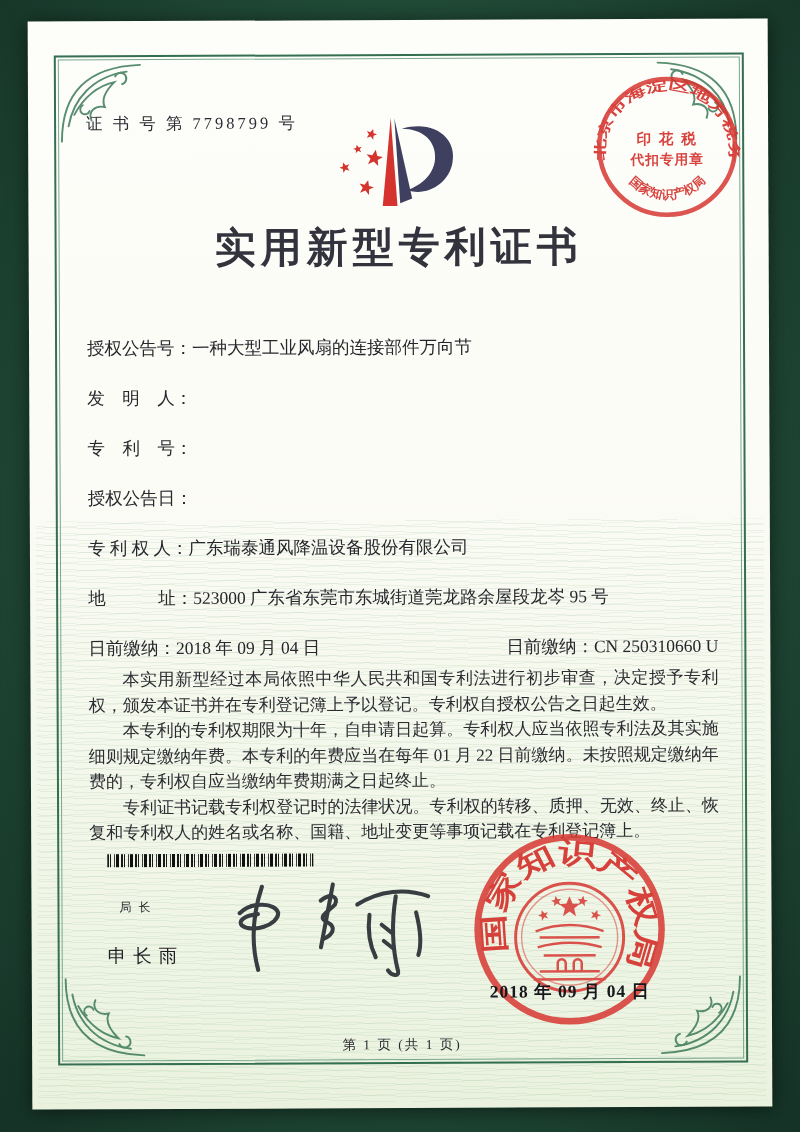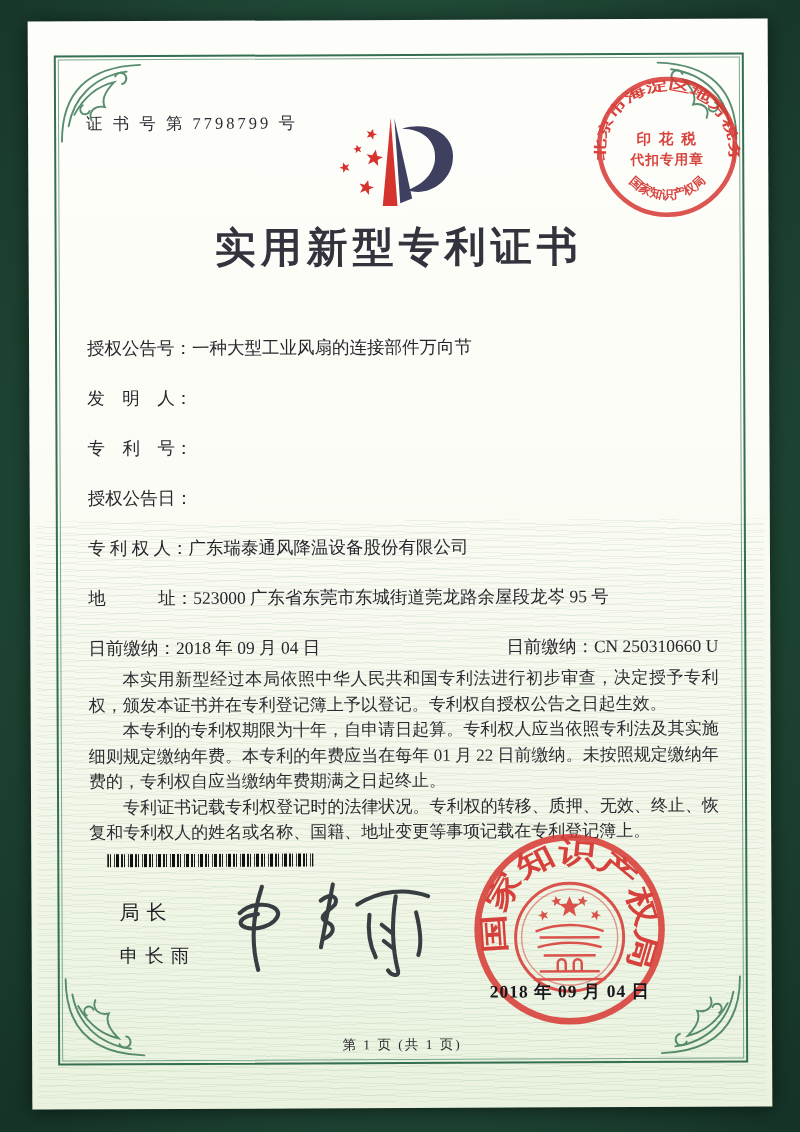--- a/index.html
+++ b/index.html
@@ -29,22 +29,22 @@
   .row{display:flex;font-size:17.5px;line-height:26px;margin-bottom:24px;white-space:pre;}
   .row .val{white-space:pre;}
   .row.split{justify-content:space-between;}
   .pair{display:flex;white-space:pre;}
   .paras{position:absolute;left:58px;right:52px;top:646px;font-size:17px;line-height:25.5px;
     text-align:justify;color:#2c2c32;}
   .paras p{margin:0;text-indent:2em;}
   .barcode{position:absolute;left:76px;top:833px;width:206px;height:13px;
     background:repeating-linear-gradient(90deg,#1a1a1a 0 2px,transparent 2px 3px,#1a1a1a 3px 4px,
       transparent 4px 7px,#3a3a3a 7px 8px,transparent 8px 9px,#101010 9px 12px,transparent 12px 14px);}
-  .director-label{position:absolute;left:88px;top:878px;font-size:20px;letter-spacing:7px;color:#1f1f24;}
-  .director-name{position:absolute;left:88px;top:922px;font-size:18.5px;letter-spacing:7px;color:#1f1f24;}
+  .director-label{position:absolute;left:88px;top:878px;font-size:12px;letter-spacing:7px;color:#1f1f24;}
+  .director-name{position:absolute;left:76px;top:922px;font-size:18.5px;letter-spacing:7px;color:#1f1f24;}
   .signature{position:absolute;left:196px;top:856px;width:218px;height:102px;}
   .office-seal{position:absolute;left:438px;top:810px;width:200px;height:200px;opacity:.93;}
   .seal-date{position:absolute;left:438px;top:960px;width:200px;text-align:center;
     font-size:17.5px;font-weight:600;letter-spacing:1px;color:#17171c;white-space:pre;}
   .footer{position:absolute;left:0;bottom:54px;width:100%;text-align:center;
     font-size:13.5px;letter-spacing:2px;color:#2b2b30;}
 </style>
 </head>
 <body>
 

